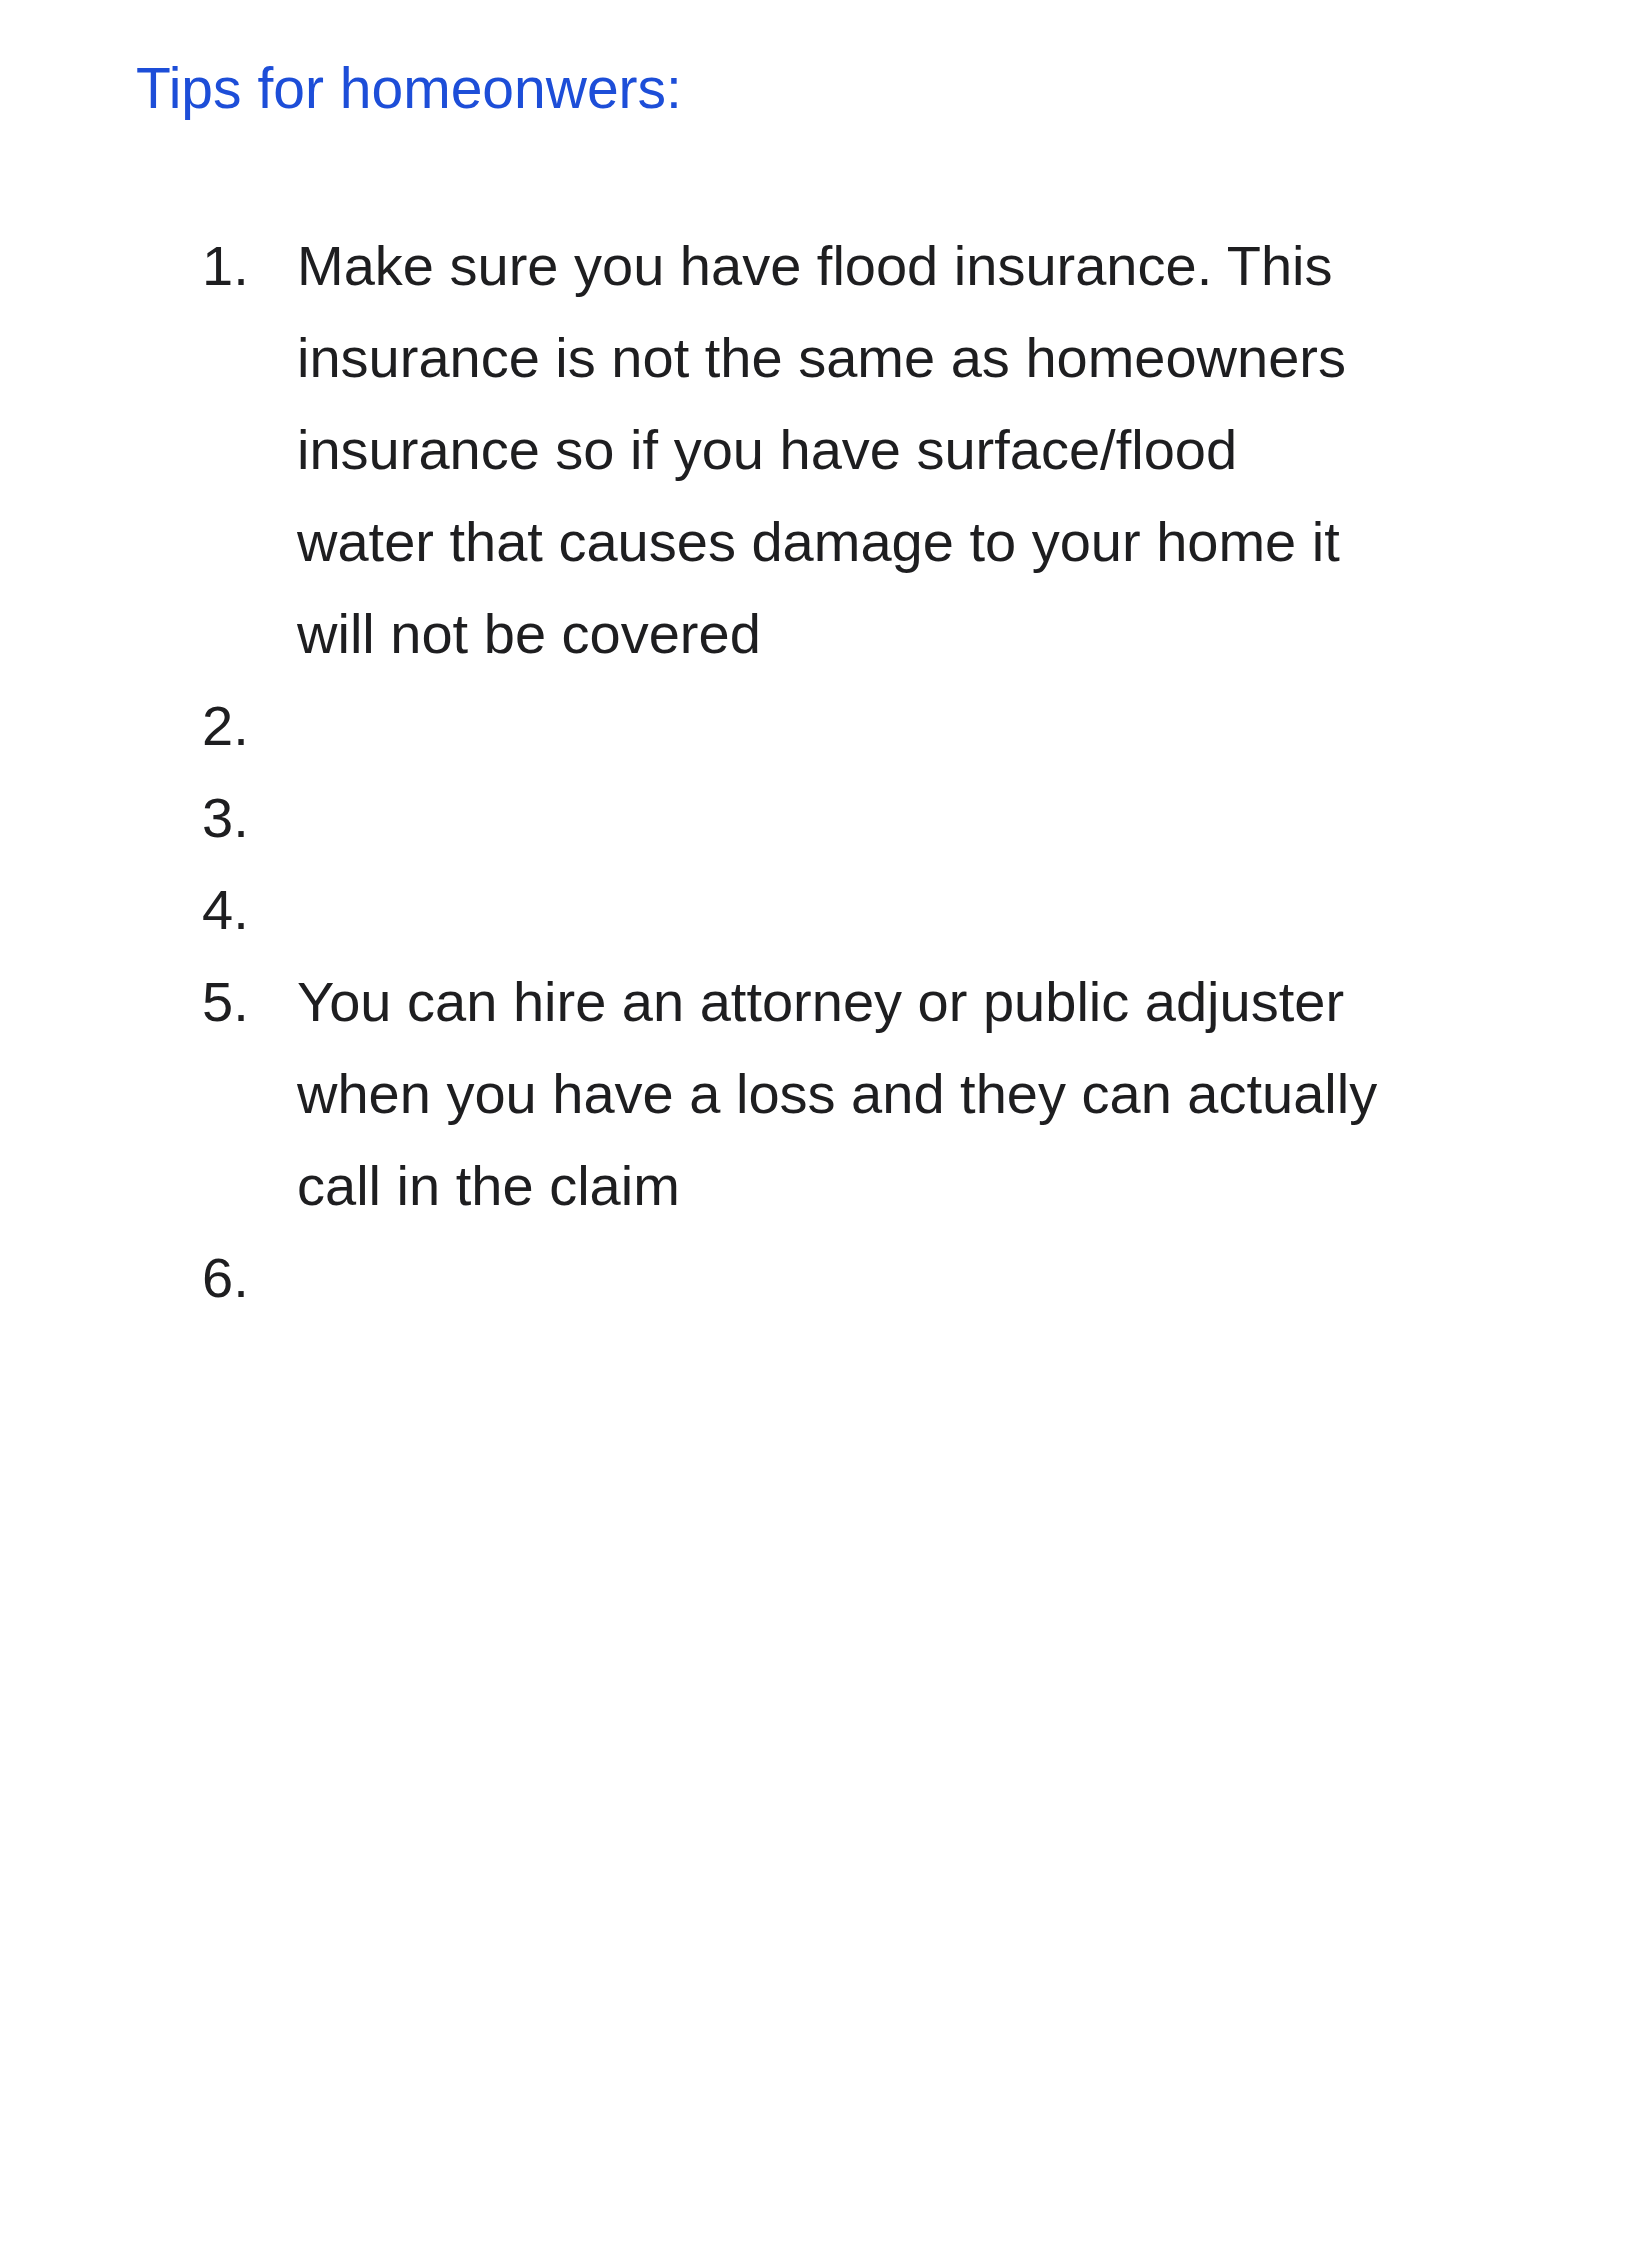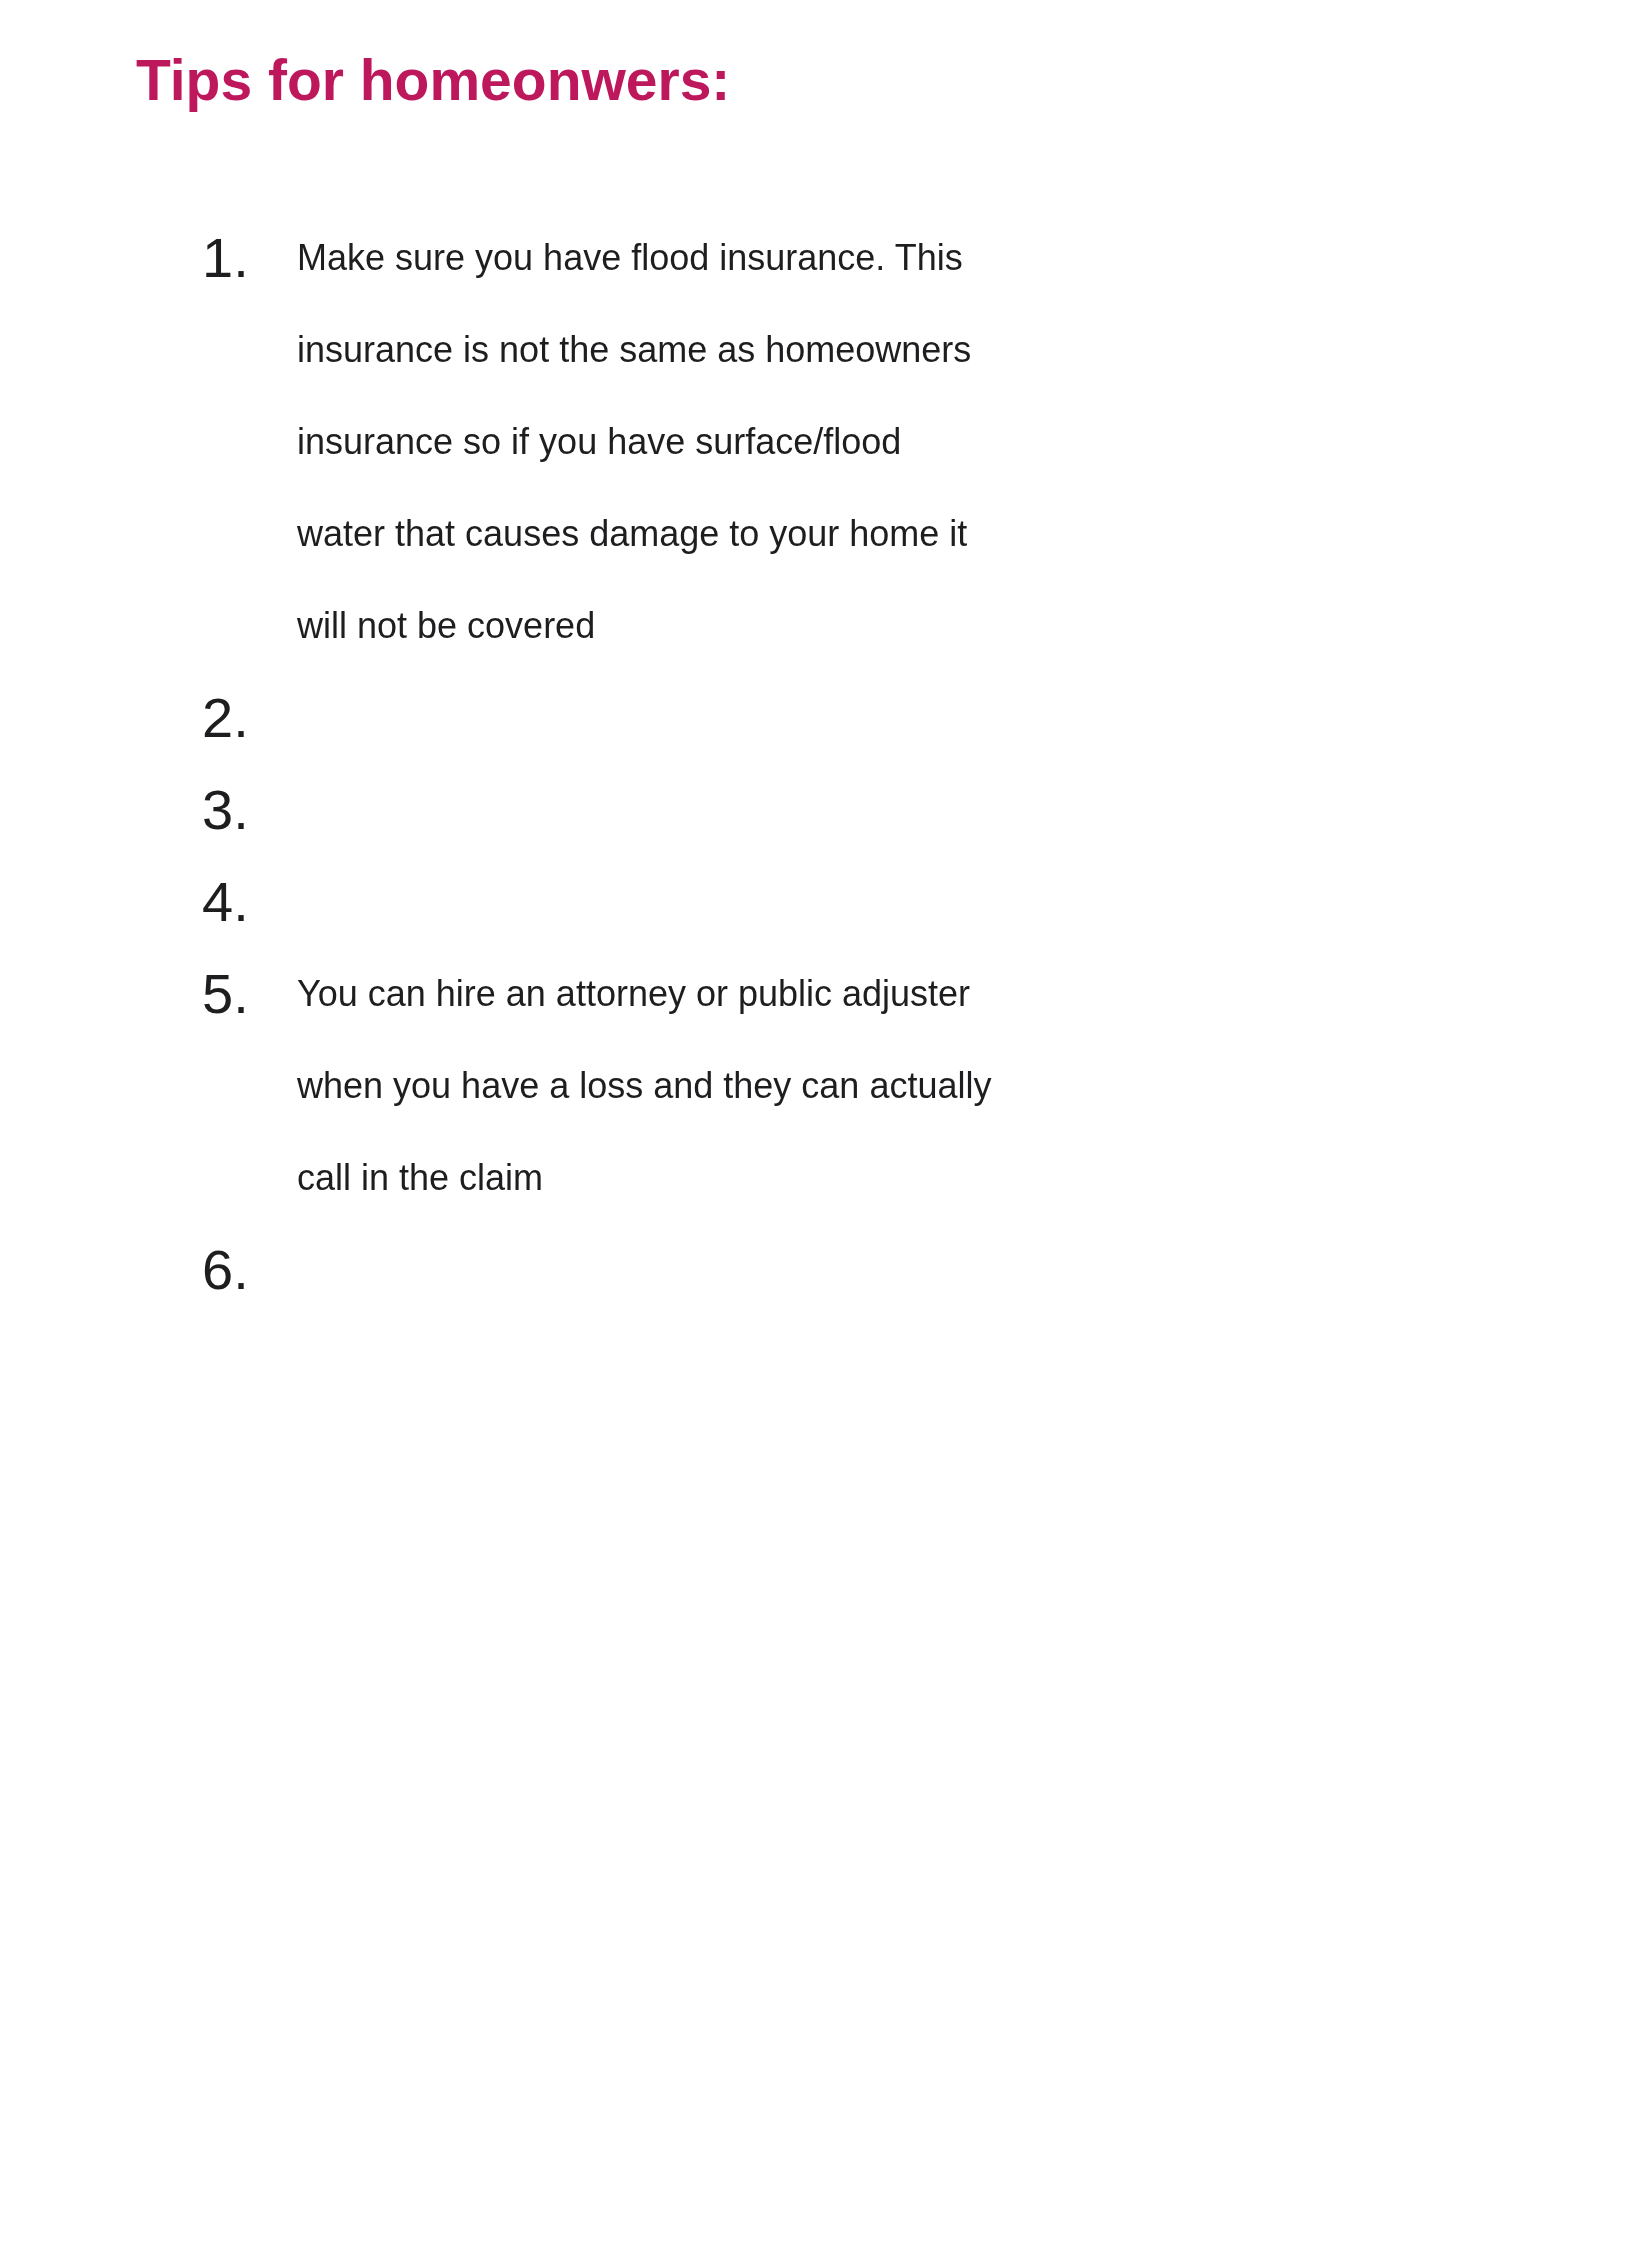--- a/index.html
+++ b/index.html
@@ -15,26 +15,26 @@
     overflow: hidden;
   }
   .page {
     box-sizing: border-box;
     width: 1627px;
     height: 2261px;
     padding-top: 44px;
     background: #ffffff;
   }
   .page-title {
-    margin: 4px 0 0 136px;
+    margin: 12px 0 0 136px;
     font-size: 57px;
     line-height: 65px;
-    font-weight: 700;
+    font-weight: 400;
     letter-spacing: 0px;
-    color: #be185d;
+    color: #1d4ed8;
   }
   .tips-list {
     list-style: none;
     margin: 99px 0 0 0;
     padding: 0;
   }
   .tips-list li {
     display: flex;
     align-items: flex-start;
     margin: 0;
@@ -45,21 +45,21 @@
     box-sizing: border-box;
     margin-left: 202px;
     width: 95px;
     flex: 0 0 95px;
     font-size: 56px;
     line-height: 92px;
     color: #1e1e20;
   }
   .item-text {
     display: block;
-    font-size: 36px;
+    font-size: 56px;
     line-height: 92px;
     color: #1e1e20;
     white-space: pre-line;
     max-width: 1288px;
   }
 </style>
 </head>
 <body>
 
 <div class="page">

